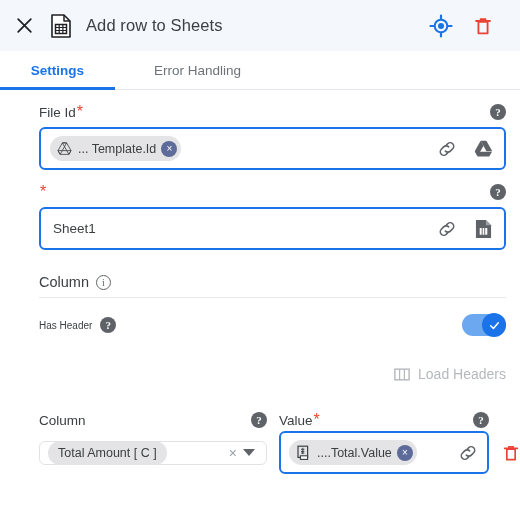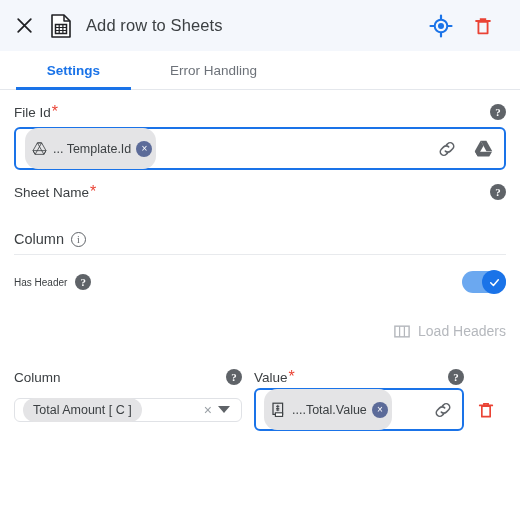--- a/index.html
+++ b/index.html
@@ -69,21 +69,20 @@
   .hdr-btn + .hdr-btn { margin-left: 12px; }
 
   
   .tabs {
     height: 38px;
     display: flex;
     align-items: stretch;
     background: #ffffff;
     border-bottom: 1px solid #e4e7ec;
     position: relative;
-    padding-left: 16px;
   }
   .tab {
     display: flex;
     align-items: center;
     justify-content: center;
     font-size: 13.5px;
     color: #6d7279;
     cursor: pointer;
     position: relative;
     box-sizing: border-box;
@@ -101,20 +100,21 @@
     position: absolute;
     left: 0; right: 0; bottom: -1px;
     height: 3px;
     background: #1a73e8;
   }
 
   
   .body {
     padding: 0 14px;
     box-sizing: border-box;
+    margin-left: 25px;
   }
 
   .field-label-row {
     display: flex;
     align-items: center;
     height: 30px;
     margin-top: 7px;
   }
   .field-label {
     font-size: 13.5px;
@@ -180,21 +180,21 @@
     flex: 0 0 auto;
   }
   .in-icon.gap { margin-left: 14px; }
 
   
   .chip {
     display: inline-flex;
     align-items: center;
     background: #e4e4e6;
     border-radius: 13px;
-    height: 41px;
+    height: 25px;
     padding: 0 4px 0 6px;
     box-sizing: border-box;
   }
   .chip-icon {
     width: 17px; height: 17px;
     display: flex;
     align-items: center;
     justify-content: center;
     flex: 0 0 auto;
   }
@@ -418,26 +418,43 @@
       <span class="in-icon gap">
         <svg width="21" height="20" viewBox="0 0 24 22">
           <path d="M8.7 1.5 L15.3 1.5 L22 13.5 L15.4 13.5 Z" fill="#5f6368"></path>
           <path d="M8.7 1.5 L2 13.5 L5.3 19.3 L12 7.4 Z" fill="#5f6368"></path>
           <path d="M2.3 14.2 L21.7 14.2 L18.6 19.6 L5.4 19.6 Z" fill="#5f6368"></path>
         </svg>
       </span>
     </div>
 
     <div class="field-label-row">
-      <span class="field-label">Sheet Name</span>
       <span class="req">*</span>
       <span class="lbl-spacer"></span>
       <span class="help-icon">?</span>
     </div>
 
+    <div class="input-box">
+      <span class="input-text">Sheet1</span>
+      <span class="input-spacer"></span>
+      <span class="in-icon">
+        <svg width="20" height="20" viewBox="0 0 24 24">
+          <path d="M10 14.5 a4.2 4.2 0 0 0 6 0 l2.8 -2.8 a4.2 4.2 0 0 0 -6 -6 l-1.4 1.4" fill="none" stroke="#5f6368" stroke-width="1.9" stroke-linecap="round"></path>
+          <path d="M14 9.5 a4.2 4.2 0 0 0 -6 0 l-2.8 2.8 a4.2 4.2 0 0 0 6 6 l1.4 -1.4" fill="none" stroke="#5f6368" stroke-width="1.9" stroke-linecap="round"></path>
+        </svg>
+      </span>
+      <span class="in-icon gap">
+        <svg width="17" height="20" viewBox="0 0 18 21">
+          <path d="M1 1 H11.5 L17 6.5 V20 H1 Z" fill="#5f6368"></path>
+          <path d="M11.5 1 L17 6.5 H11.5 Z" fill="#9aa0a6"></path>
+          <rect x="5" y="9.5" width="8" height="7" fill="#ffffff"></rect>
+          <path d="M7.6 9.5 V16.5 M10.3 9.5 V16.5" stroke="#5f6368" stroke-width="1"></path>
+        </svg>
+      </span>
+    </div>
 
     <div class="section-head">
       <span class="section-title">Column</span>
       <span class="info-icon">i</span>
     </div>
 
     <div class="switch-row">
       <span class="switch-label">Has Header</span>
       <span class="help-icon">?</span>
       <span class="lbl-spacer"></span>

